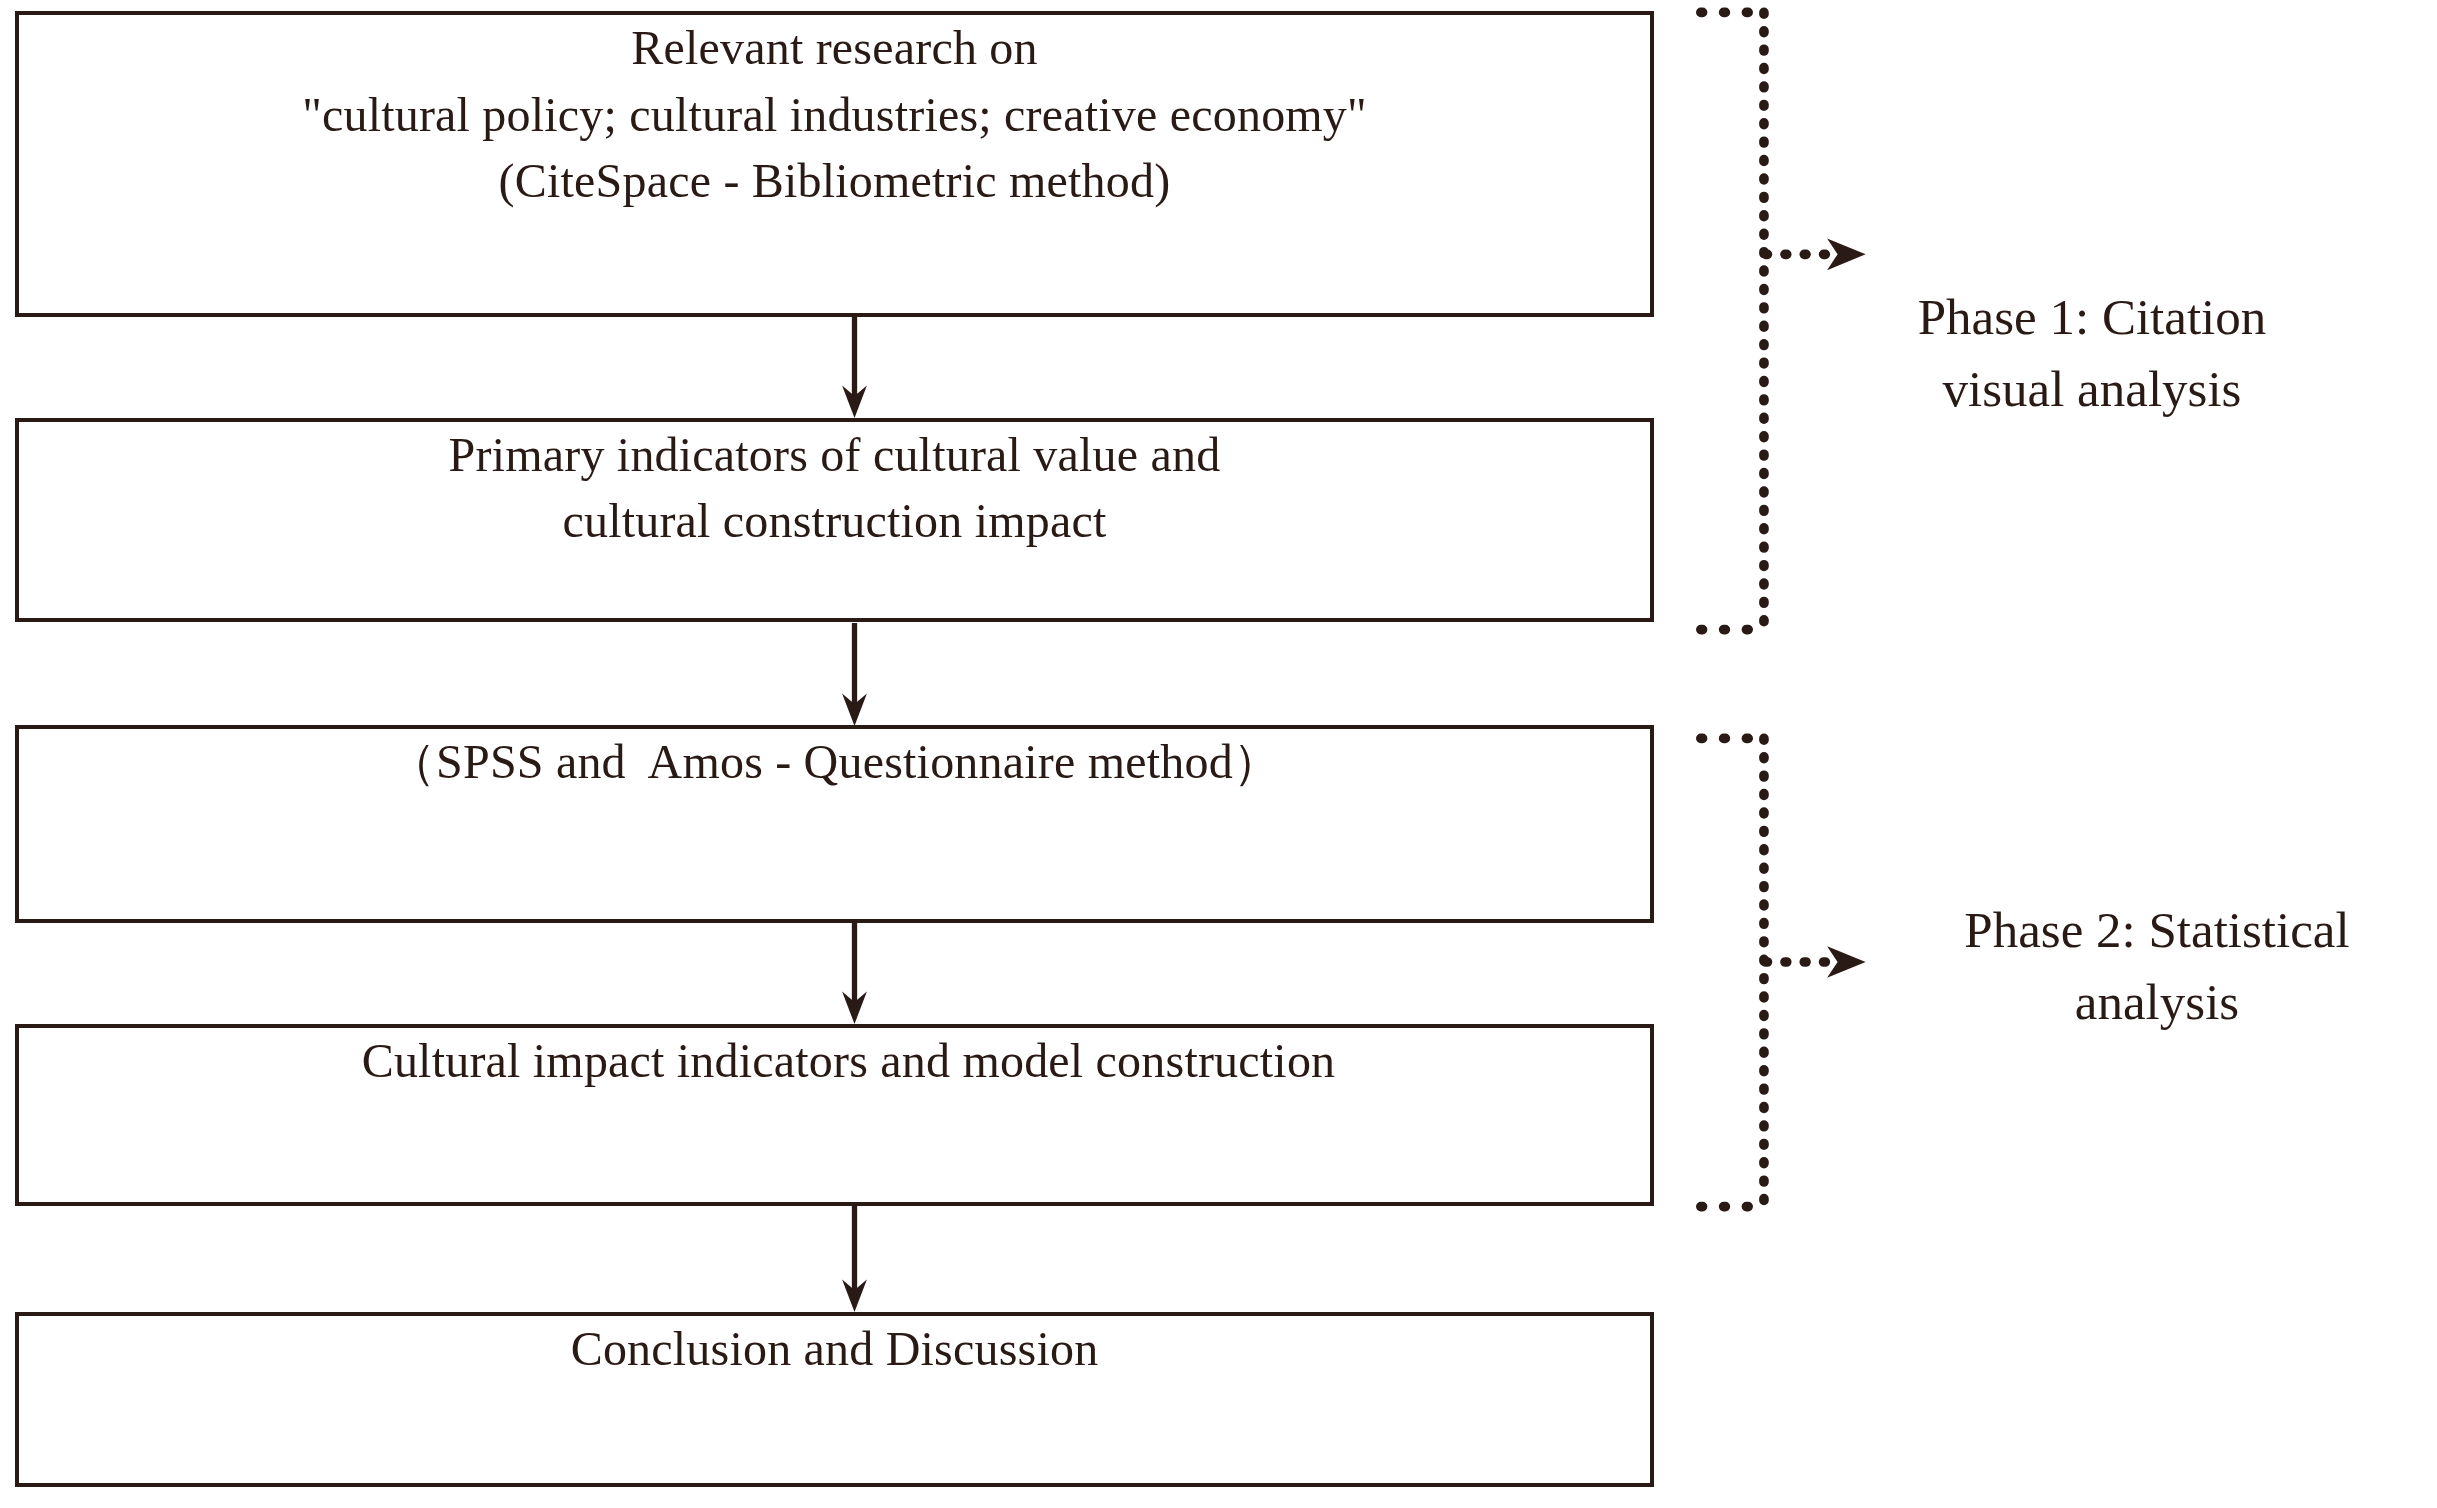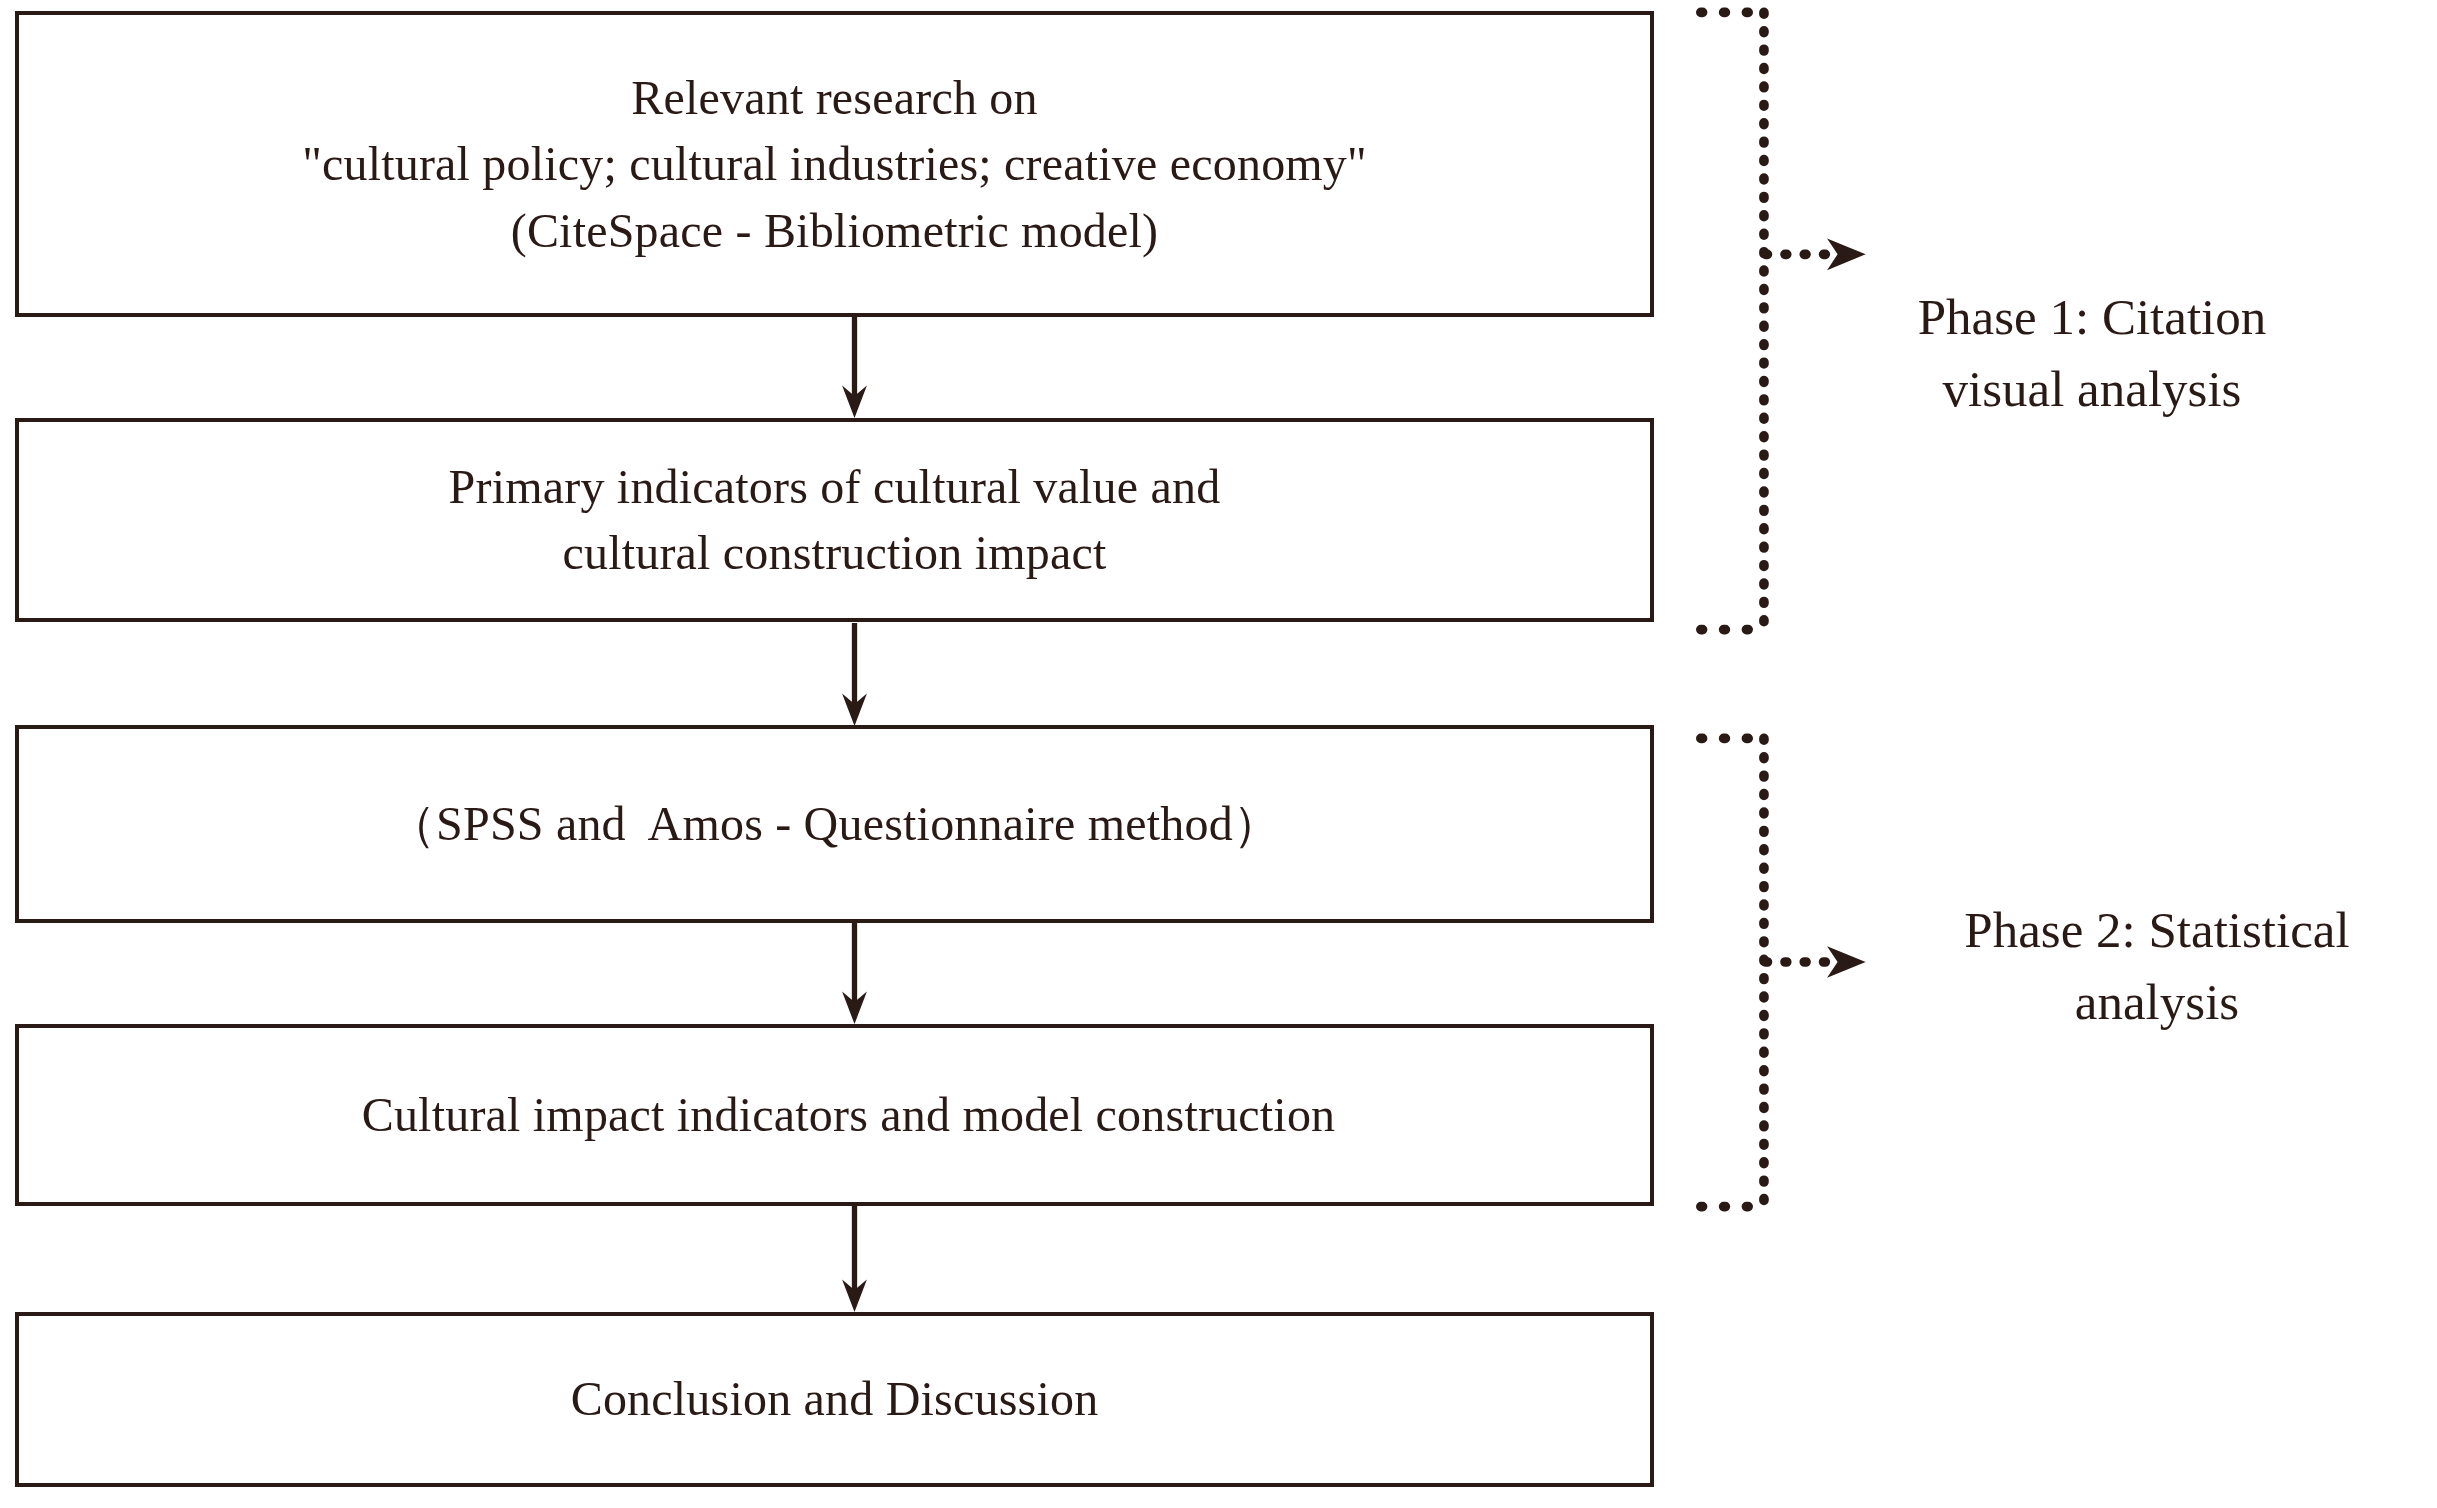--- a/index.html
+++ b/index.html
@@ -19,21 +19,20 @@
 
   
   .pbox {
     position: absolute;
     box-sizing: border-box;
     border: 4.4px solid #2a1a16;
     background: #ffffff;
     display: flex;
     flex-direction: column;
     align-items: center;
-    justify-content: center;
     text-align: center;
     line-height: 1.38;
     font-size: 48px;
     letter-spacing: 0.2px;
   }
   .pbox .ln { display: block; white-space: pre; }
 
   #box-1 { left: 15px;  top: 11.4px;   width: 1639px; height: 306px; }
   #box-2 { left: 15px;  top: 418px;  width: 1639px; height: 204px; }
   #box-3 { left: 15px;  top: 725px;  width: 1639px; height: 198px; }
@@ -73,21 +72,21 @@
   .phase-label .ln { display: block; }
 </style>
 </head>
 <body>
 
 <div id="canvas">
 
   <div class="pbox" id="box-1">
     <span class="ln">Relevant research on</span>
     <span class="ln">"cultural policy; cultural industries; creative economy"</span>
-    <span class="ln">(CiteSpace - Bibliometric model)</span>
+    <span class="ln">(CiteSpace - Bibliometric method)</span>
   </div>
 
   <div class="pbox" id="box-2">
     <span class="ln">Primary indicators of cultural value and</span>
     <span class="ln">cultural construction impact</span>
   </div>
 
   <div class="pbox" id="box-3">
     <span class="ln">（SPSS and  Amos - Questionnaire method）</span>
   </div>

